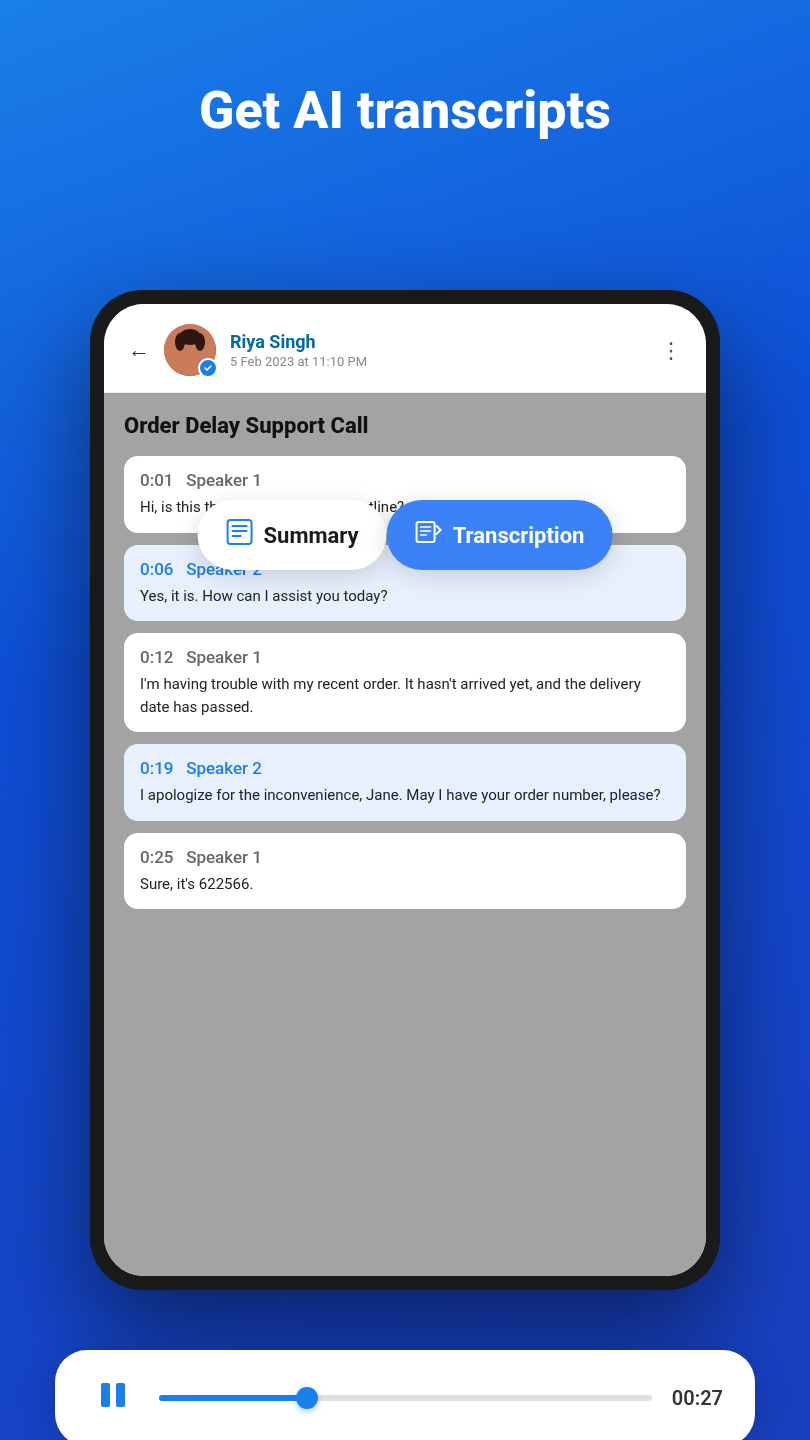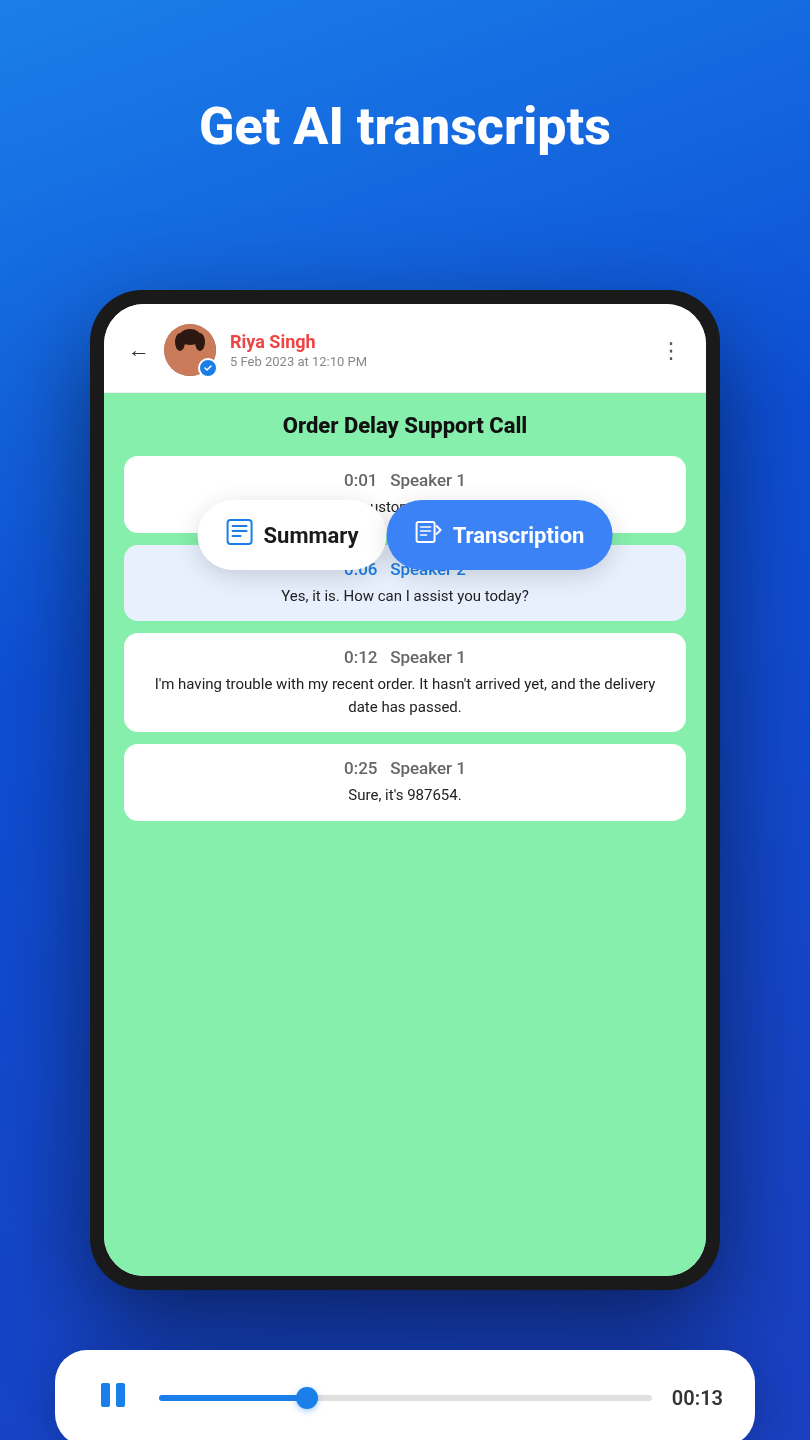--- a/index.html
+++ b/index.html
@@ -13,21 +13,20 @@
     }
 
     .hero-title {
       text-align: center;
       color: #fff;
       font-size: 52px;
       font-weight: 800;
       padding-top: 80px;
       padding-bottom: 60px;
       line-height: 1.2;
-      margin-top: 16px;
     }
 
     
     .phone-frame {
       position: absolute;
       left: 50%;
       transform: translateX(-50%);
       top: 290px;
       width: 630px;
       height: 1000px;
@@ -103,42 +102,41 @@
       justify-content: center;
     }
 
     .call-info {
       flex: 1;
     }
 
     .caller-name {
       font-size: 18px;
       font-weight: 700;
-      color: #ef4444;
+      color: #0369a1;
     }
 
     .call-date {
       font-size: 13px;
       color: #888;
       margin-top: 2px;
     }
 
     .more-btn {
       font-size: 22px;
       color: #555;
       cursor: pointer;
     }
 
     
     .content-area {
       flex: 1;
       overflow-y: auto;
-      background: #86efac;
+      background: #a3a3a3;
       padding: 20px 20px 10px;
-      text-align: center;
     }
 
     .call-title {
       font-size: 22px;
       font-weight: 800;
       color: #111;
       margin-bottom: 18px;
     }
 
     .transcript-entry {
@@ -300,21 +298,21 @@
         <div class="avatar-badge">
           <svg width="12" height="12" viewBox="0 0 12 12">
             <circle cx="6" cy="6" r="5" fill="#1a7fe8"></circle>
             <path d="M3 6 L5 8 L9 4" stroke="white" stroke-width="1.5" fill="none" stroke-linecap="round"></path>
           </svg>
         </div>
       </div>
 
       <div class="call-info">
         <div class="caller-name">Riya Singh</div>
-        <div class="call-date">5 Feb 2023 at 12:10 PM</div>
+        <div class="call-date">5 Feb 2023 at 11:10 PM</div>
       </div>
 
       <span class="more-btn">⋮</span>
     </div>
 
     <div class="content-area">
       <div class="call-title">Order Delay Support Call</div>
 
       <div id="transcript-list">
           <div class="transcript-entry">
@@ -322,23 +320,27 @@
       <div class="entry-text">Hi, is this the customer support hotline?</div>
     </div>
           <div class="transcript-entry speaker2">
       <div class="entry-meta">0:06 &nbsp; Speaker 2</div>
       <div class="entry-text">Yes, it is. How can I assist you today?</div>
     </div>
           <div class="transcript-entry">
       <div class="entry-meta">0:12 &nbsp; Speaker 1</div>
       <div class="entry-text">I'm having trouble with my recent order. It hasn't arrived yet, and the delivery date has passed.</div>
     </div>
+          <div class="transcript-entry speaker2">
+      <div class="entry-meta">0:19 &nbsp; Speaker 2</div>
+      <div class="entry-text">I apologize for the inconvenience, Jane. May I have your order number, please?</div>
+    </div>
           <div class="transcript-entry">
       <div class="entry-meta">0:25 &nbsp; Speaker 1</div>
-      <div class="entry-text">Sure, it's 987654.</div>
+      <div class="entry-text">Sure, it's 622566.</div>
     </div>
         </div>
     </div>
 
   </div>
 </div>
 
 <div class="tabs-container">
   <div class="tab-btn summary">
     <span class="tab-icon">
@@ -371,14 +373,14 @@
       <svg width="44" height="44" viewBox="0 0 44 44" fill="none">
         <rect x="10" y="10" width="9" height="24" rx="2" fill="#1a7fe8"></rect>
         <rect x="25" y="10" width="9" height="24" rx="2" fill="#1a7fe8"></rect>
       </svg>
     </span>
   </div>
   <div class="progress-track">
     <div class="progress-fill"></div>
     <div class="progress-thumb"></div>
   </div>
-  <div class="time-display">00:13</div>
+  <div class="time-display">00:27</div>
 </div>
 
 </body></html>

